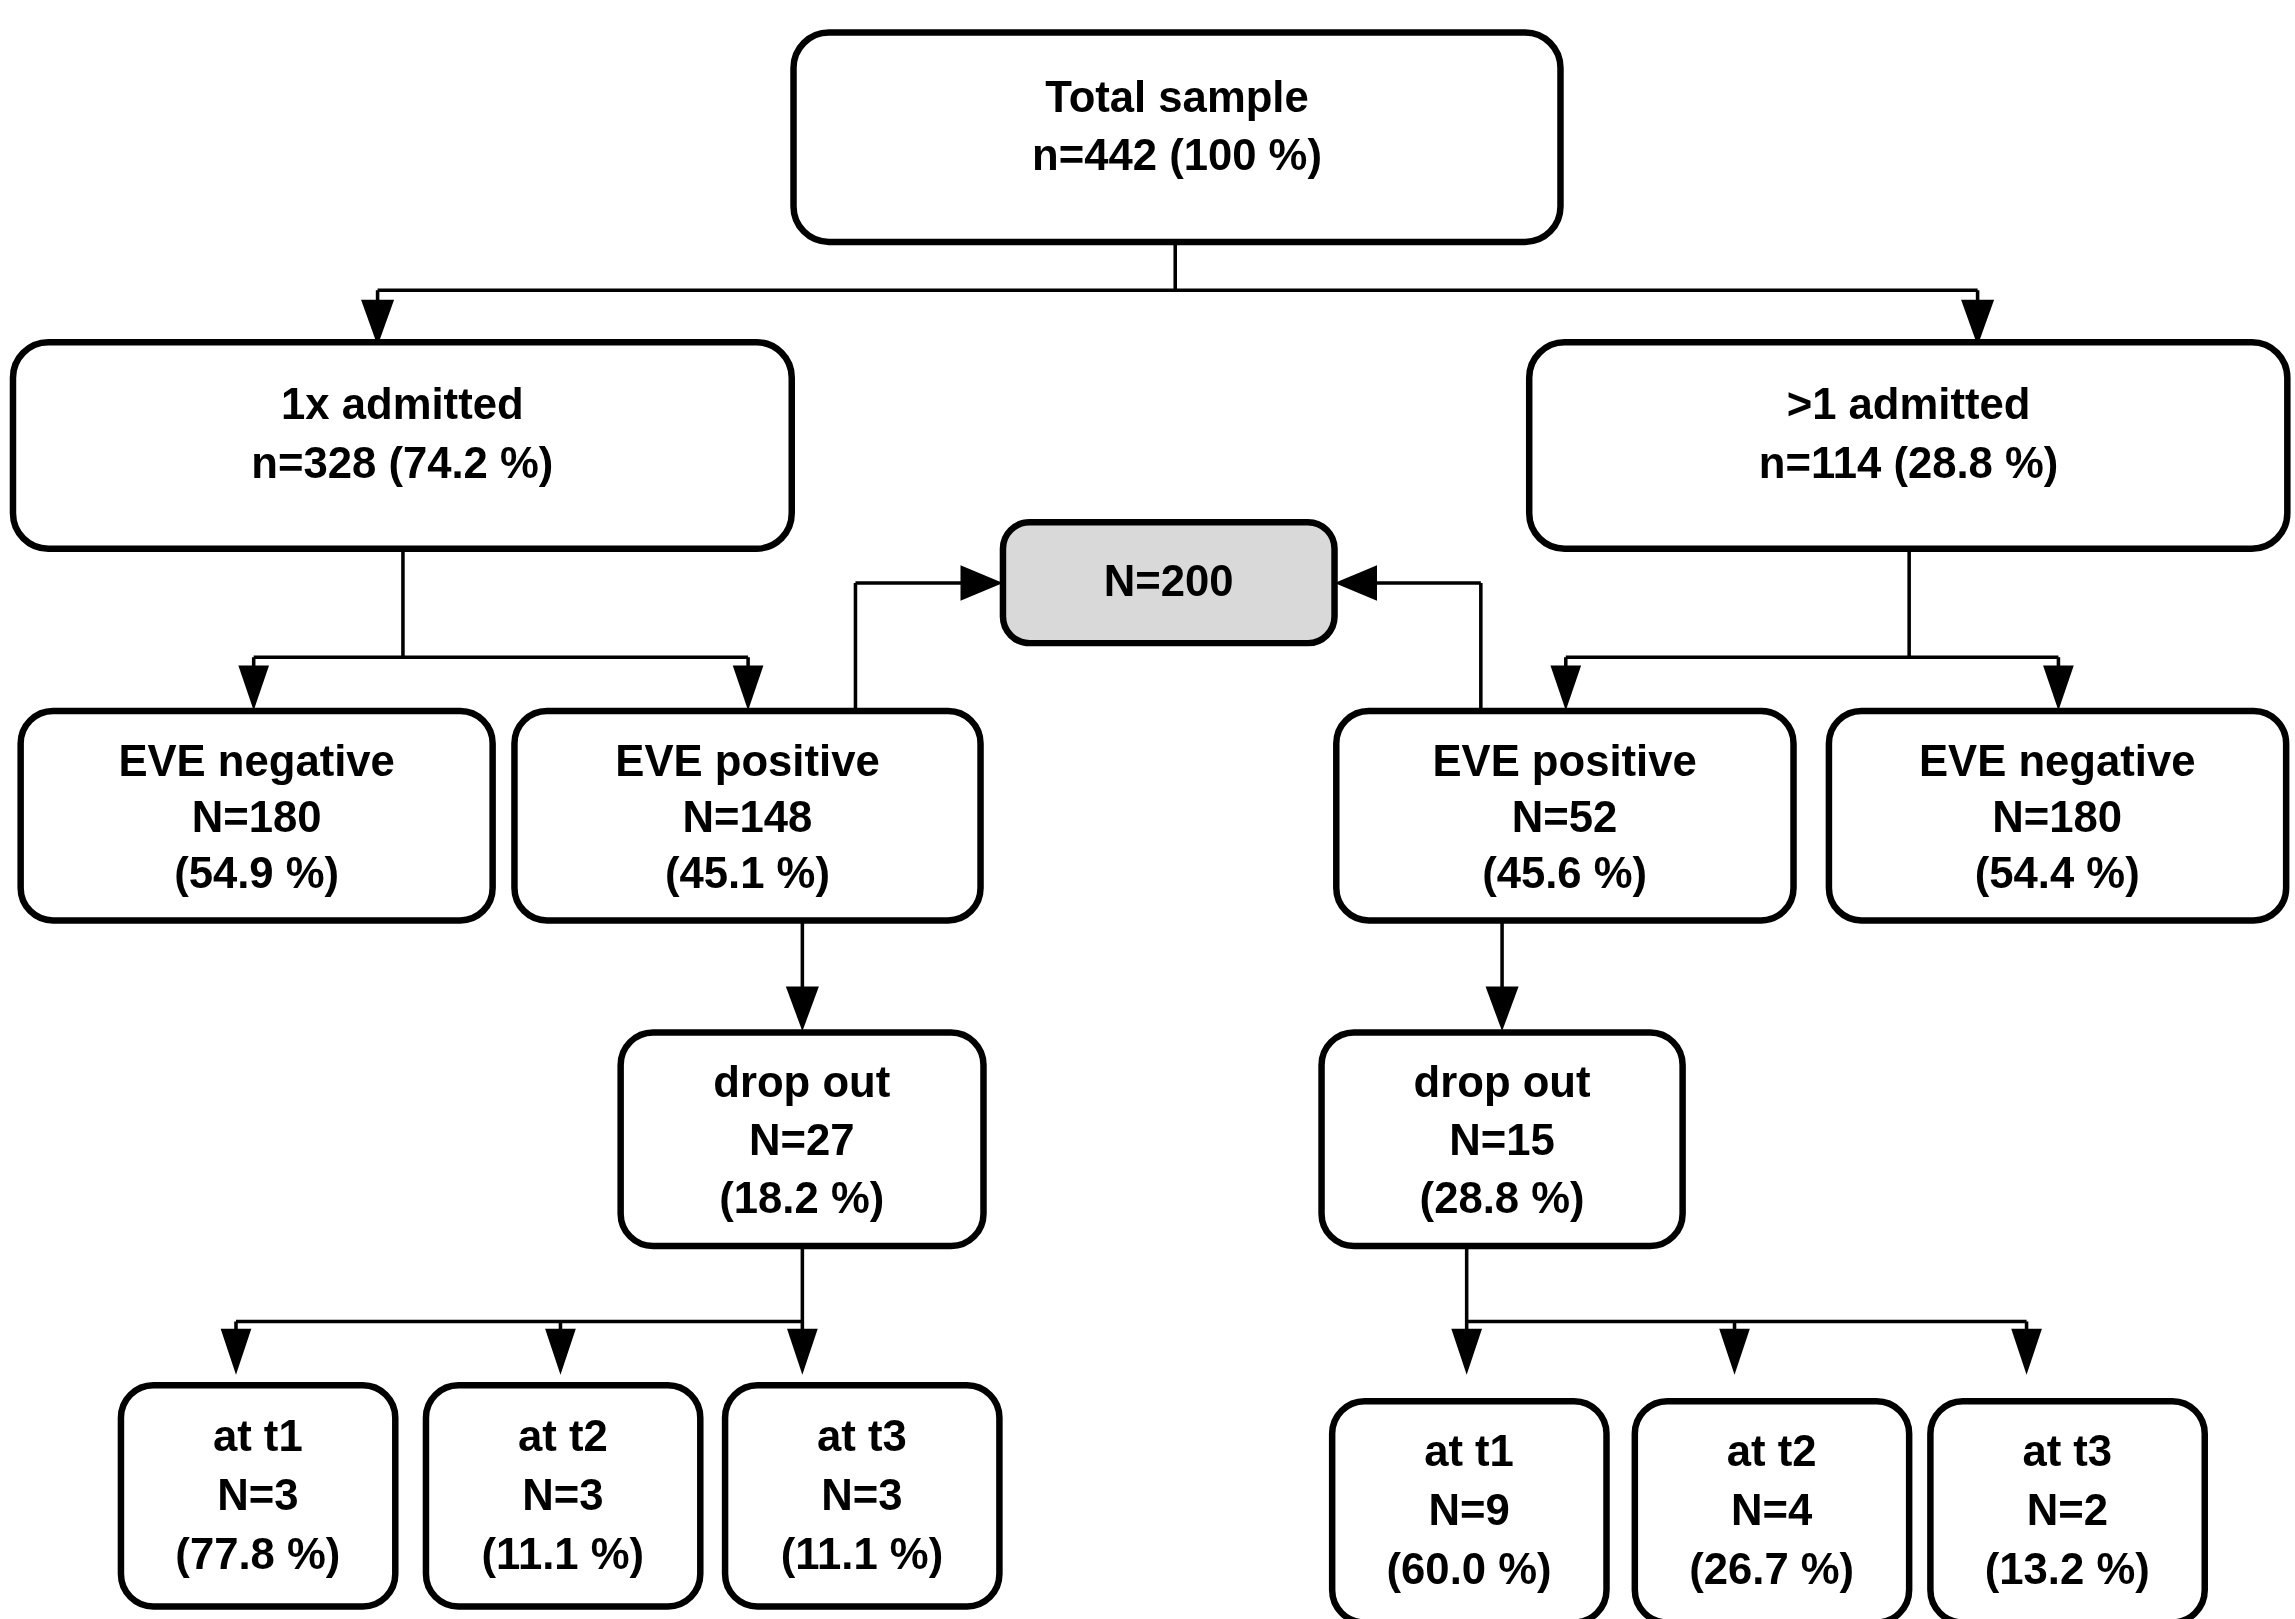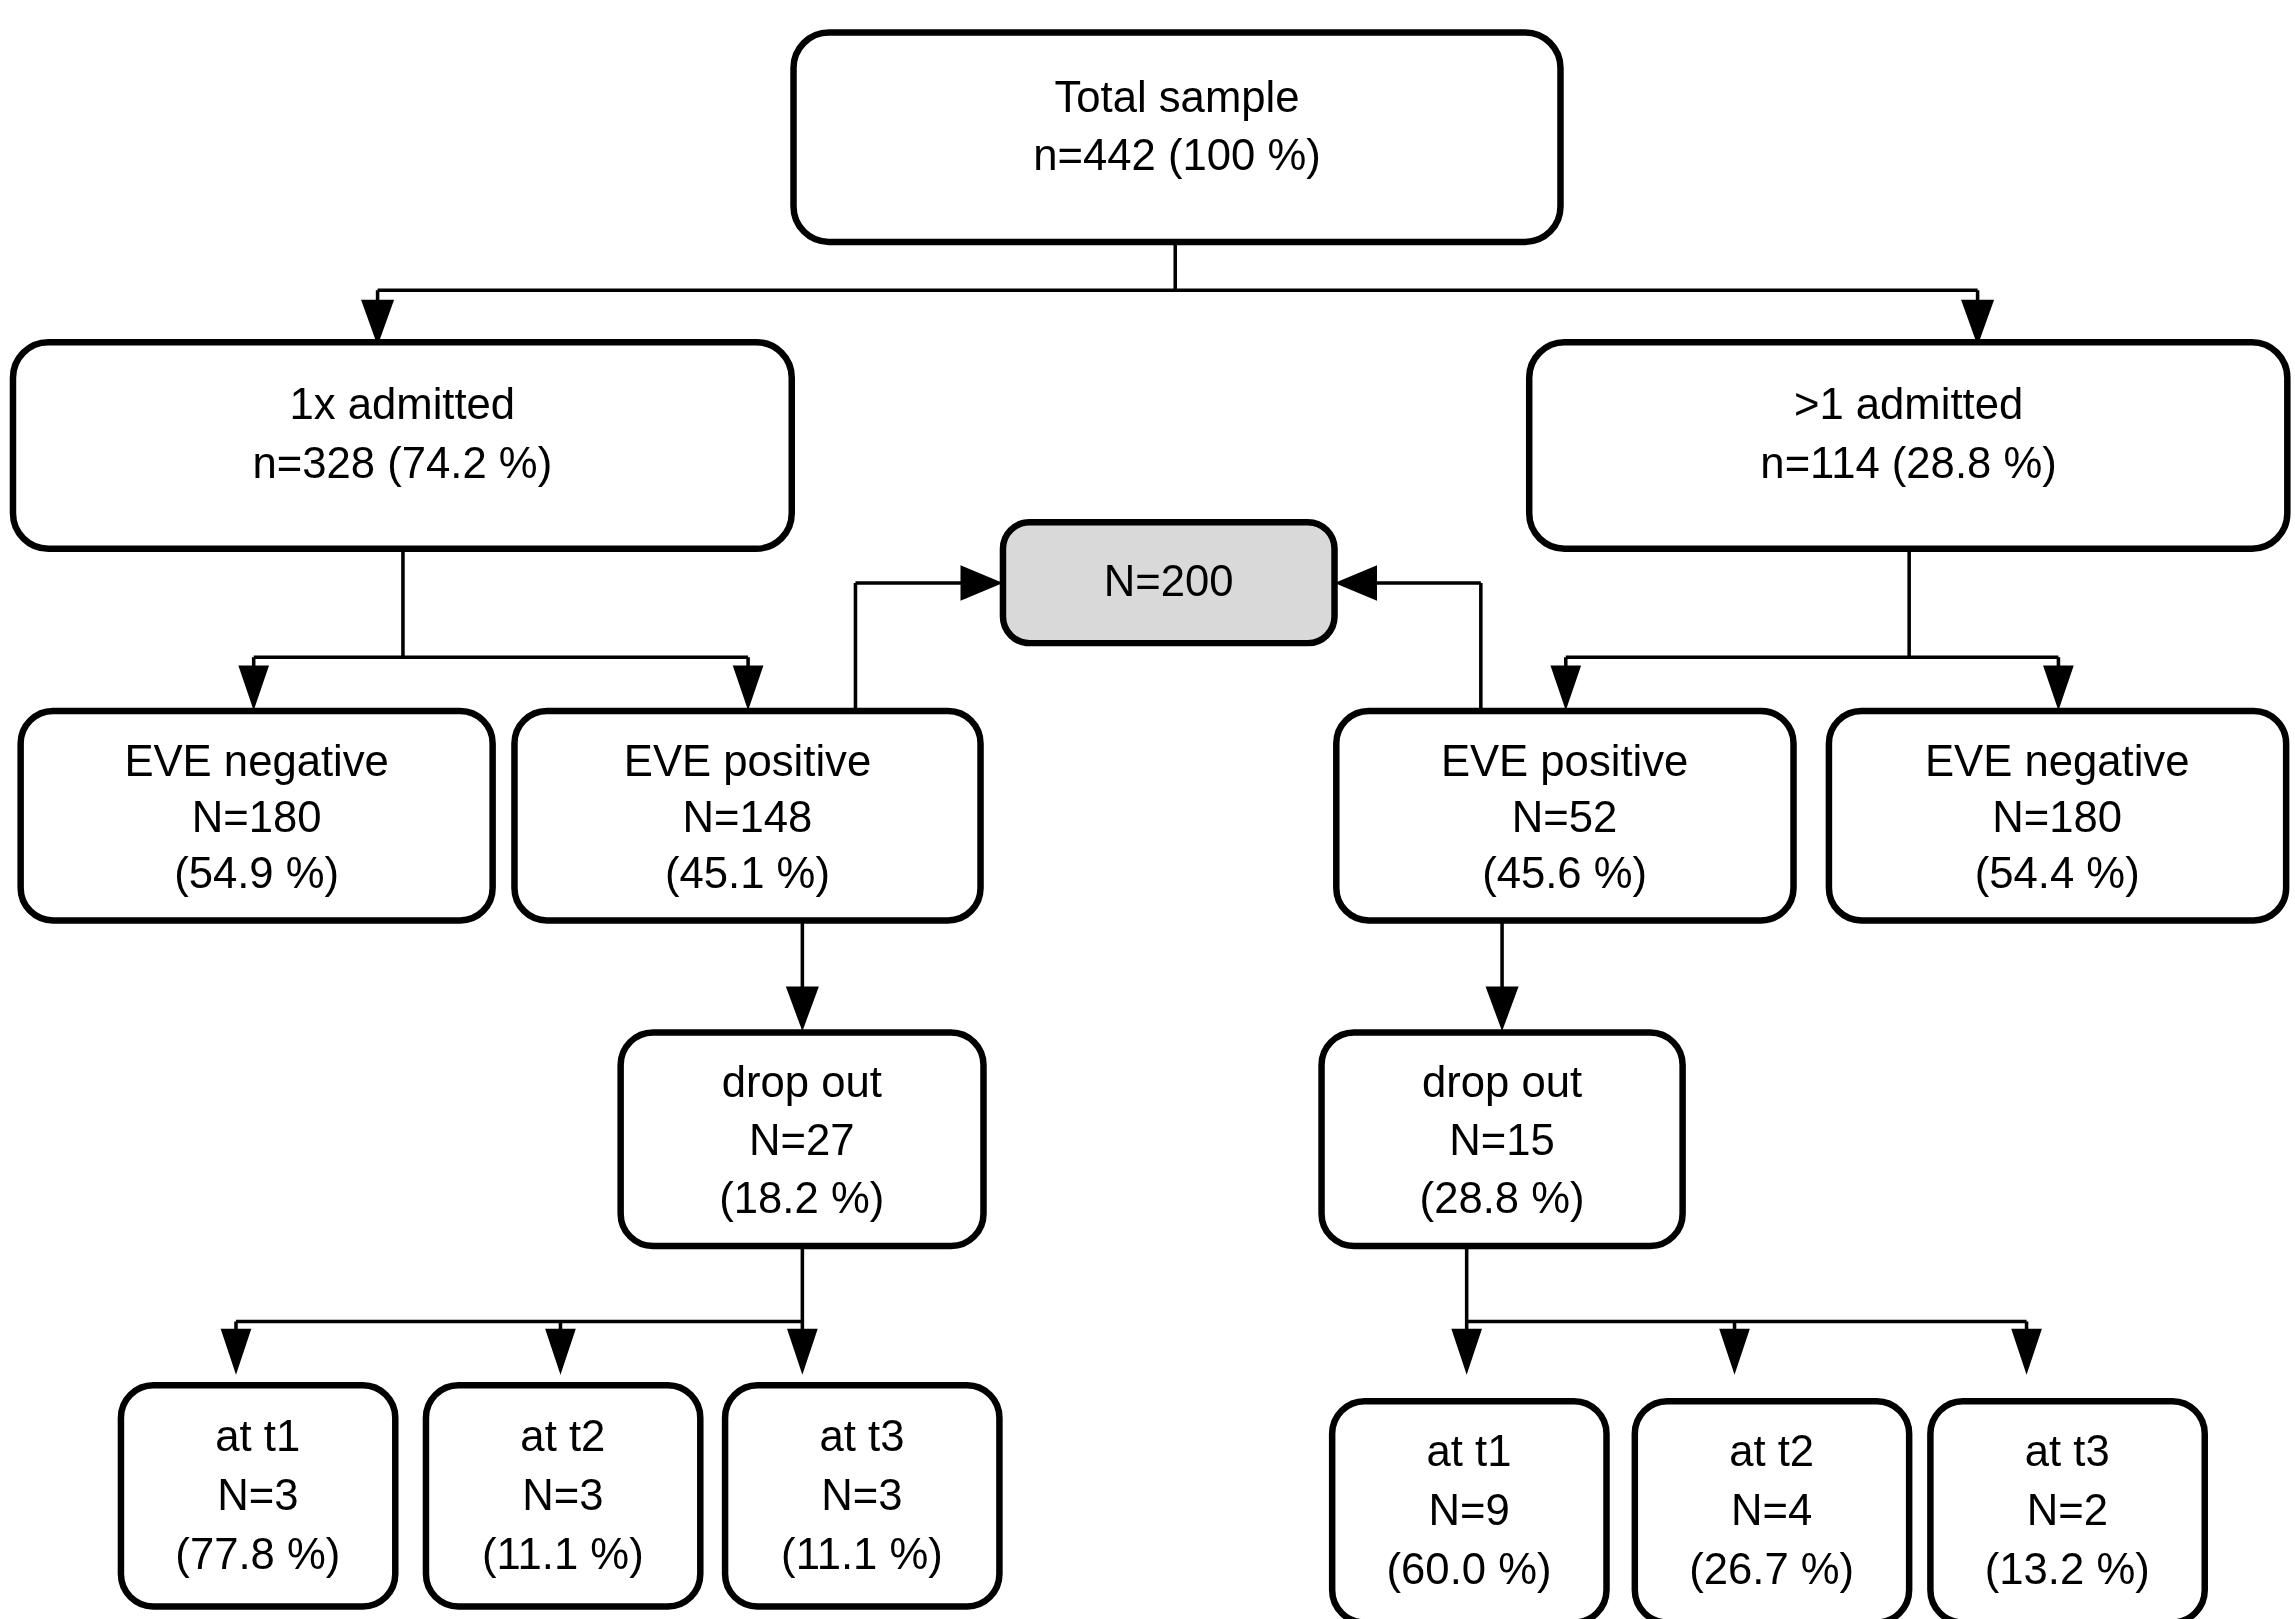--- a/index.html
+++ b/index.html
@@ -1,17 +1,17 @@
 <!DOCTYPE html>
 <html style="font-size:9.4px"><head>
 <meta charset="utf-8">
 <style>
   html,body{margin:0;padding:0;background:#ffffff;}
   body{font-family:"Liberation Sans","DejaVu Sans",sans-serif;}
-  #stage{position:relative;width:2295px;height:1619px;background:#ffffff;overflow:hidden;}
+  #stage{position:relative;width:2295px;height:1619px;background:#ffffff;overflow:hidden;font-weight:bold;}
   svg#flow{position:absolute;left:0;top:0;width:2295px;height:1619px;}
   .node-rect{fill:#ffffff;stroke:#000000;stroke-width:11;}
   .node-rect.shaded{fill:#d9d9d9;}
   .node-text{font-family:"Liberation Sans","DejaVu Sans",sans-serif;fill:#000000;text-anchor:middle;dominant-baseline:middle;font-size:74px;}
   .conn{stroke:#000000;stroke-width:6;fill:none;}
   .conn-head{fill:#000000;stroke:none;}
 </style>
 </head>
 <body>
 

